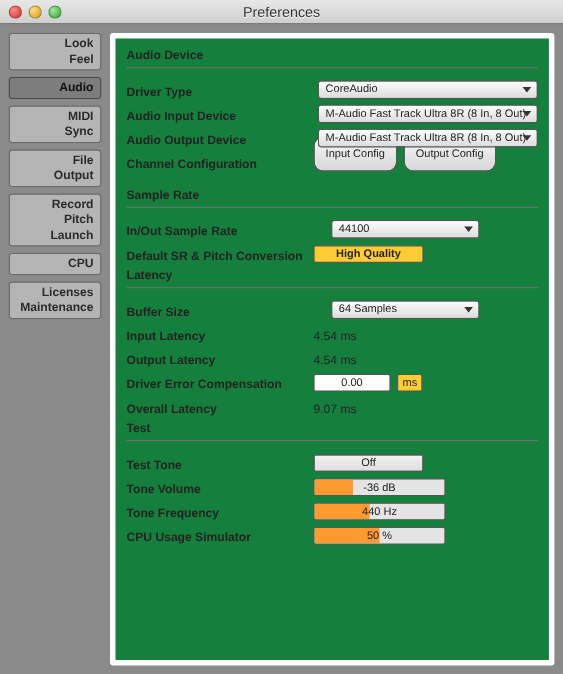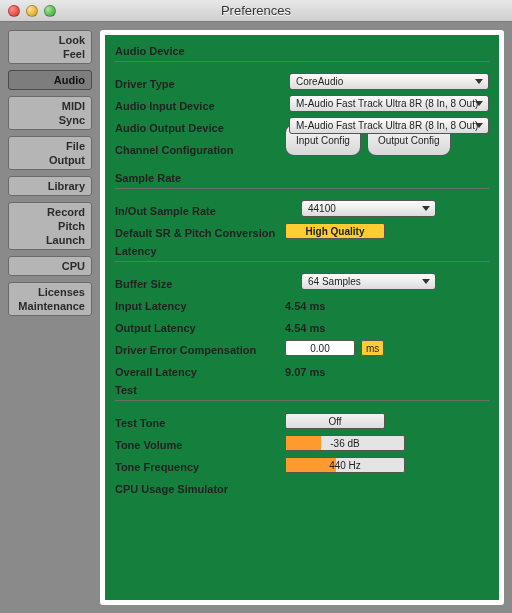--- a/index.html
+++ b/index.html
@@ -26,21 +26,21 @@
   .row .ctrl { flex: 1; display: flex; align-items: center; gap: 6px; }
   .select { width: 200px; height: 17px; background: linear-gradient(#fdfdfd,#dcdcdc); border: 1px solid #555; border-radius: 3px; font-size: 10px; padding: 0 16px 0 6px; position: relative; text-align: left; display: flex; align-items: center; overflow: hidden; white-space: nowrap; cursor: pointer; margin-left: 16px; }
   .select::after { content: ""; position: absolute; right: 5px; top: 5px; width: 0; height: 0; border-left: 4px solid transparent; border-right: 4px solid transparent; border-top: 5px solid #333; }
   .select.narrow { width: 135px; }
   .pill { height: 32px; border: 1px solid #555; border-radius: 9px; background: linear-gradient(#f7f7f7,#d7d7d7); font-size: 10px; padding: 0 10px; display: inline-flex; align-items: center; cursor: pointer; }
   .valbox { height: 16px; border: 1px solid #555; border-radius: 2px; background: #fff; font-size: 10px; display: inline-flex; align-items: center; justify-content: center; }
   .hq { width: 100px; background: #ffcc33; font-weight: bold; }
   .off { width: 100px; background: linear-gradient(#f2f2f2,#dedede); }
   .numbox { width: 70px; background: #fff; text-align: center; justify-content: center; }
   .unit { height: 16px; border: 1px solid #555; border-radius: 2px; background: #ffcc33; font-size: 10px; padding: 0 4px; display: inline-flex; align-items: center; }
-  .plainval { font-weight: bold; font-size: 11px; }
+  .plainval { font-weight: normal; font-size: 11px; }
   .slider { width: 120px; height: 16px; border: 1px solid #555; border-radius: 2px; background: #e4e4e4; position: relative; font-size: 10px; display: flex; align-items: center; justify-content: center; overflow: hidden; cursor: pointer; }
   .slider .fill { position: absolute; top: 0; bottom: 0; background: #ff9a2e; }
   .slider .txt { position: relative; z-index: 1; }
 </style>
 </head>
 <body>
 
 <div class="window">
   <div class="titlebar">
     <div class="traffic">
@@ -61,23 +61,20 @@
         </div>
         <div class="tabgroup">
           <div class="tabitem">MIDI</div>
           <div class="tabitem">Sync</div>
         </div>
         <div class="tabgroup">
           <div class="tabitem">File</div>
           <div class="tabitem">Output</div>
         </div>
         <div class="tabgroup">
-          <div class="tabitem">Library</div>
-        </div>
-        <div class="tabgroup">
           <div class="tabitem">Record</div>
           <div class="tabitem">Pitch</div>
           <div class="tabitem">Launch</div>
         </div>
         <div class="tabgroup">
           <div class="tabitem">CPU</div>
         </div>
         <div class="tabgroup">
           <div class="tabitem">Licenses</div>
           <div class="tabitem">Maintenance</div>
@@ -193,17 +190,23 @@
         <div class="label">Tone Frequency</div>
         <div class="ctrl">
           <div class="slider">
             <div class="fill" style="left:0;width:42%"></div>
             <span class="txt">440 Hz</span>
           </div>
         </div>
       </div>
       <div class="row">
         <div class="label">CPU Usage Simulator</div>
+        <div class="ctrl">
+          <div class="slider">
+            <div class="fill" style="left:0;width:50%"></div>
+            <span class="txt">50 %</span>
+          </div>
+        </div>
       </div>
 
     </div>
   </div>
 </div>
 
 </body></html>

